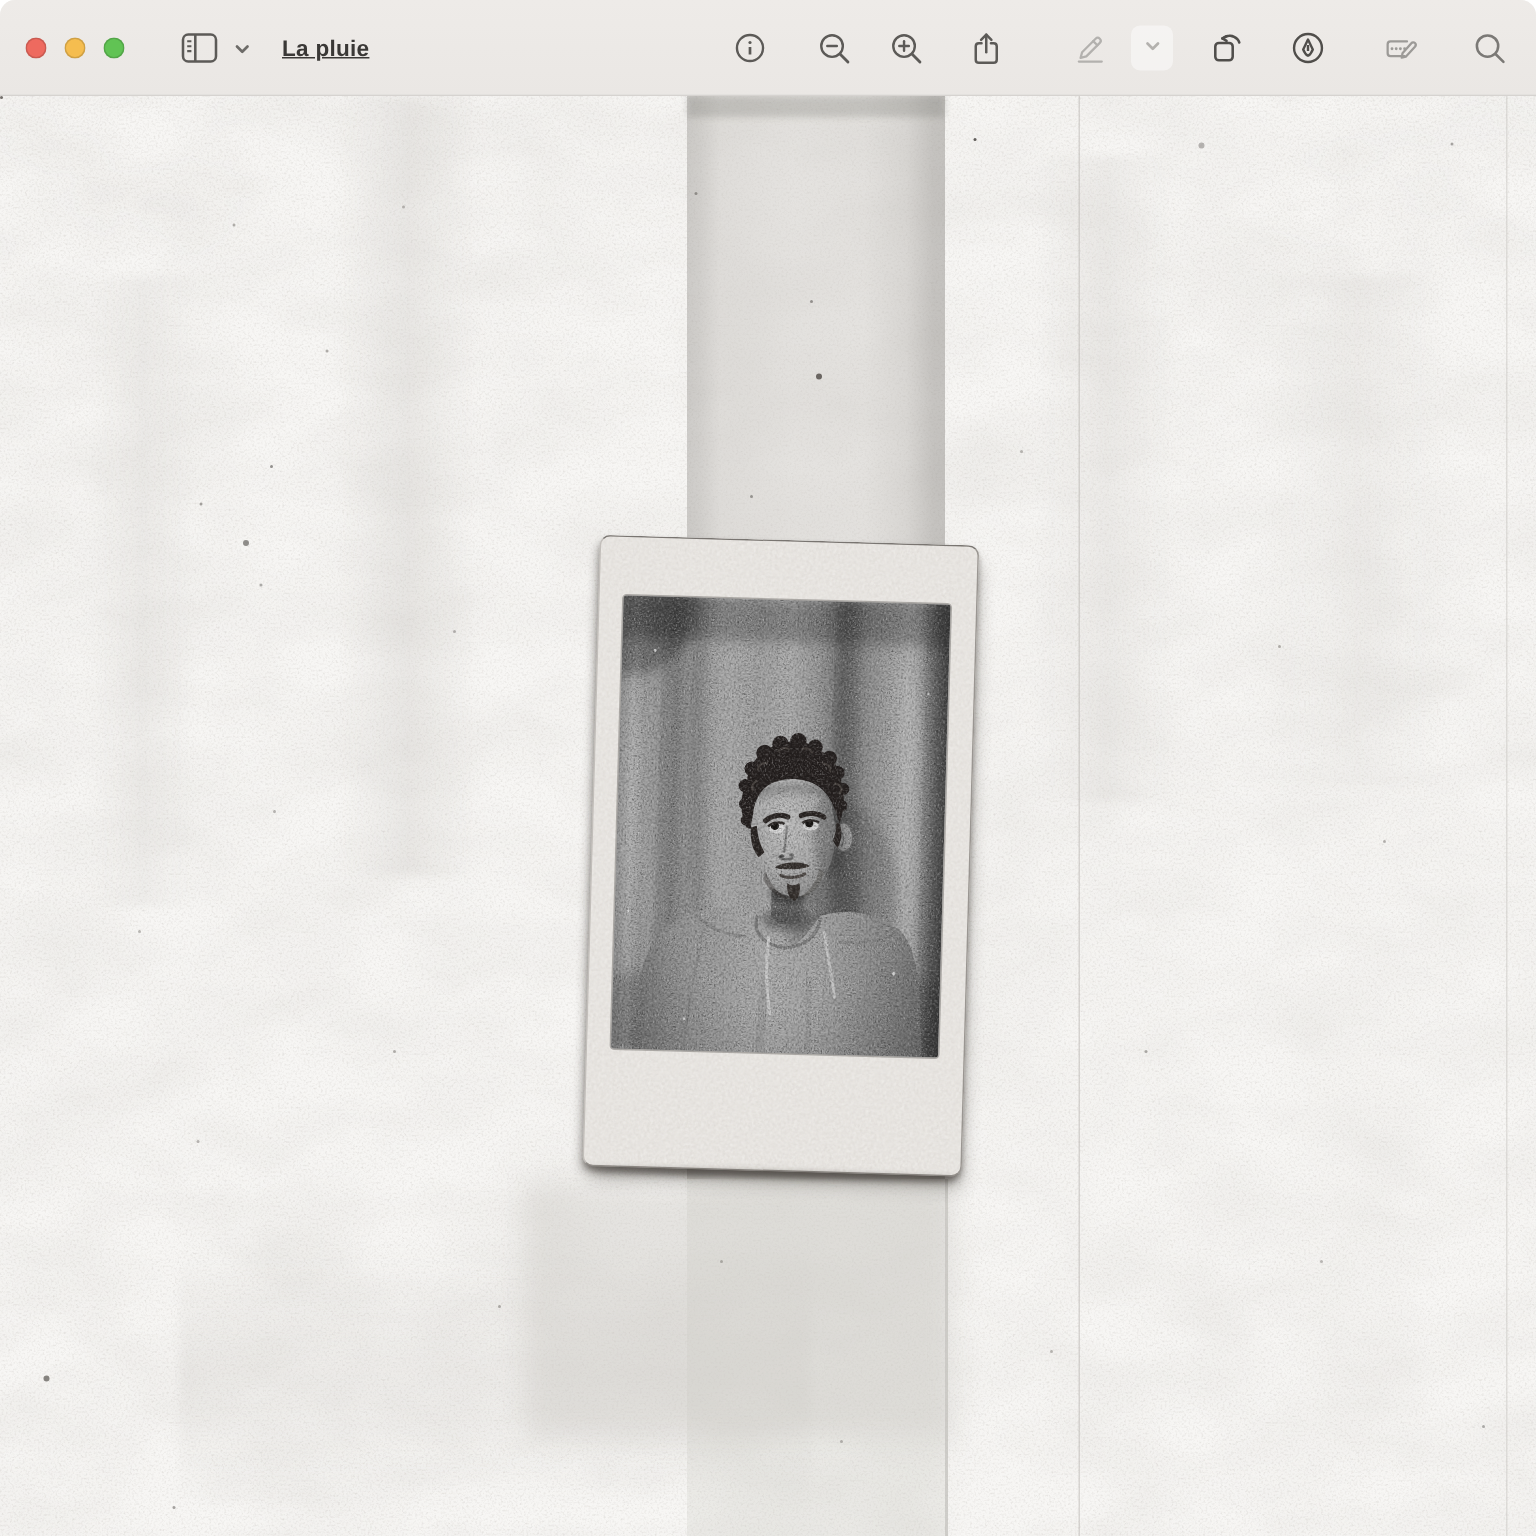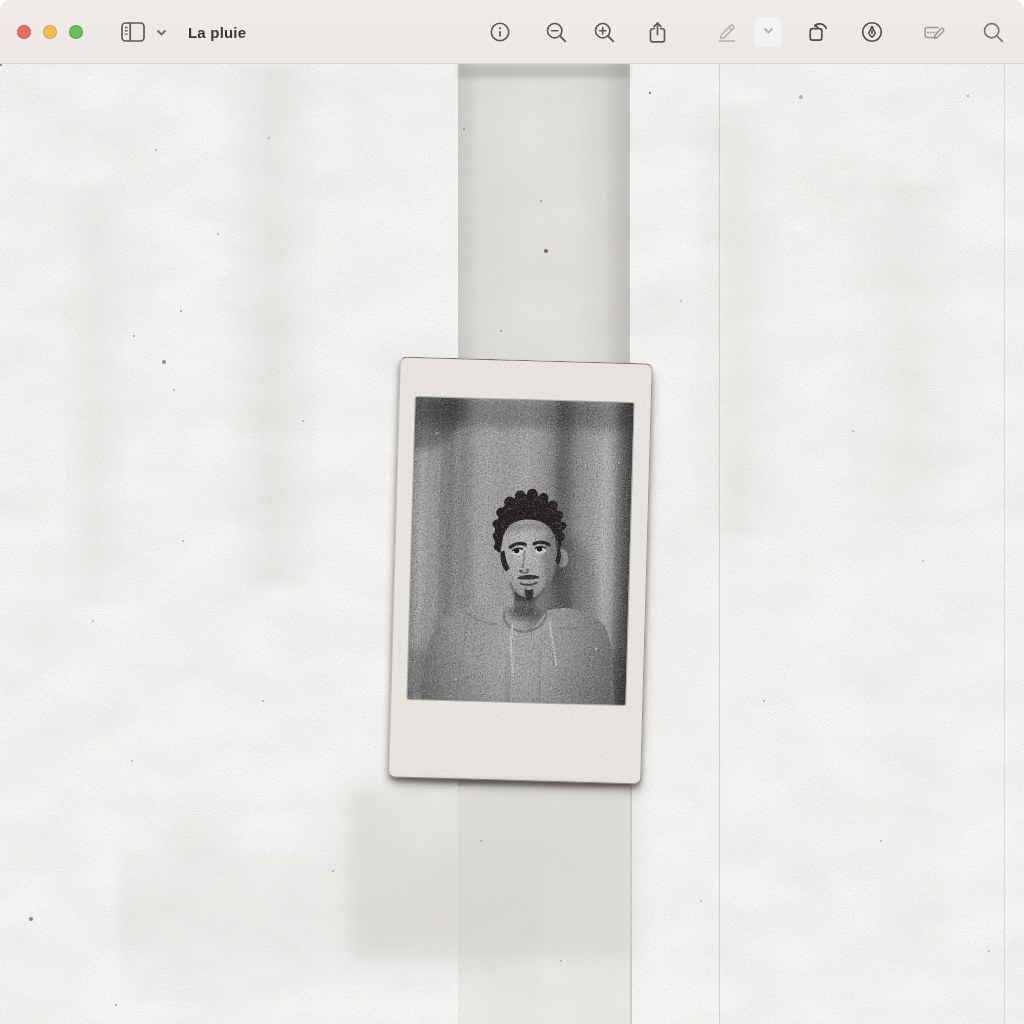--- a/index.html
+++ b/index.html
@@ -10,21 +10,21 @@
   
   .toolbar{position:absolute;left:0;top:0;width:1024px;height:64px;background:linear-gradient(#eeebe8,#eae7e4);border-bottom:1px solid #d6d3d0;z-index:10;}
   .traffic{position:absolute;top:25px;width:14px;height:14px;border-radius:50%;border:0.5px solid rgba(0,0,0,.15);}
   .t-close{left:17px;background:#ee6a5f;}
   .t-min{left:43px;background:#f5bd4f;}
   .t-full{left:69px;background:#61c354;}
   .tb-btn{position:absolute;top:14px;width:36px;height:36px;display:flex;align-items:center;justify-content:center;background:none;border:none;padding:0;cursor:default;}
   .tb-btn svg{display:block;}
   .sidebar-group{position:absolute;left:116px;top:16px;display:flex;align-items:center;}
   .chev-pill{position:absolute;top:17px;width:28px;height:30px;display:flex;align-items:center;justify-content:center;background:rgba(255,255,255,.45);border:none;border-radius:6px;padding:0;}
-  .win-title{position:absolute;left:188px;top:0;height:64px;display:flex;align-items:center;font-size:15px;font-weight:700;color:#3a3836;letter-spacing:.2px;}
+  .win-title{position:absolute;left:188px;top:0;height:64px;display:flex;align-items:center;font-size:15px;font-weight:700;color:#3a3836;letter-spacing:.2px;text-decoration:underline;}
 
   
   .canvas{position:absolute;left:0;top:64px;width:1024px;height:960px;background:#f7f6f4;overflow:hidden;}
   .paper-fx{position:absolute;left:0;top:0;z-index:0;}
   .streak{position:absolute;z-index:1;filter:blur(3px);}
   .vline{position:absolute;width:1px;z-index:1;}
   .stripe{position:absolute;left:458px;top:0;width:172px;height:722px;z-index:1;
     background:linear-gradient(to right,
       rgba(148,145,141,.42) 0px, rgba(172,169,165,.5) 8px, rgba(201,198,194,.52) 22px,
       rgba(206,203,199,.46) 70px, rgba(203,200,196,.44) 118px, rgba(188,185,181,.5) 146px,

